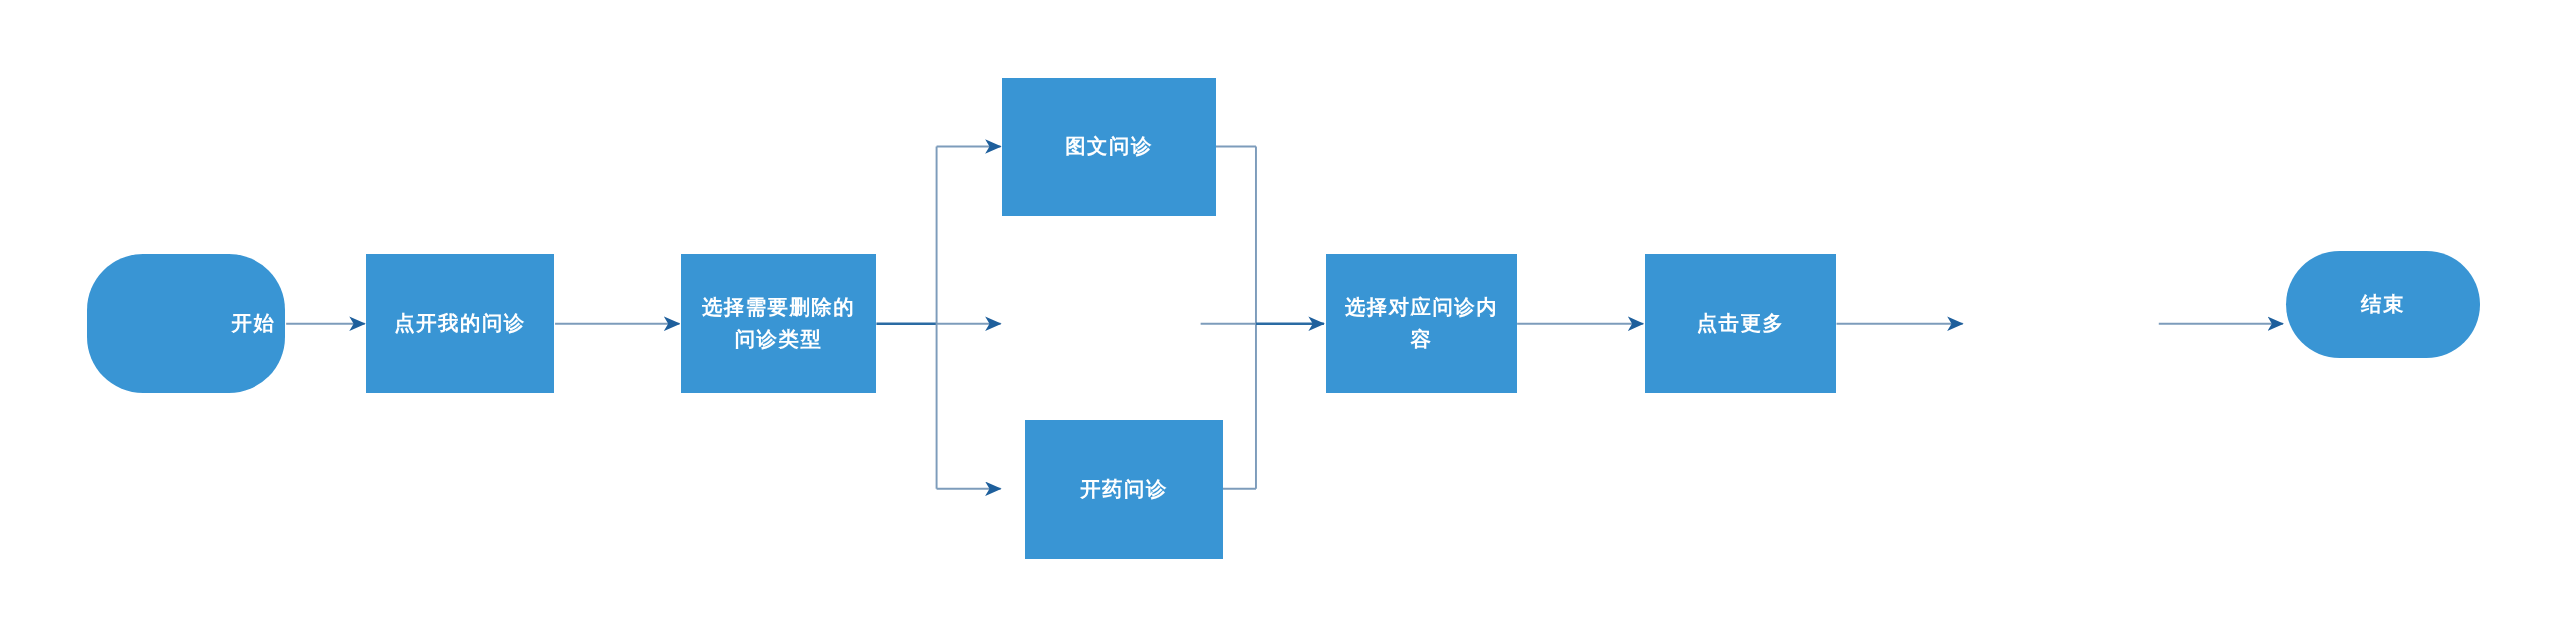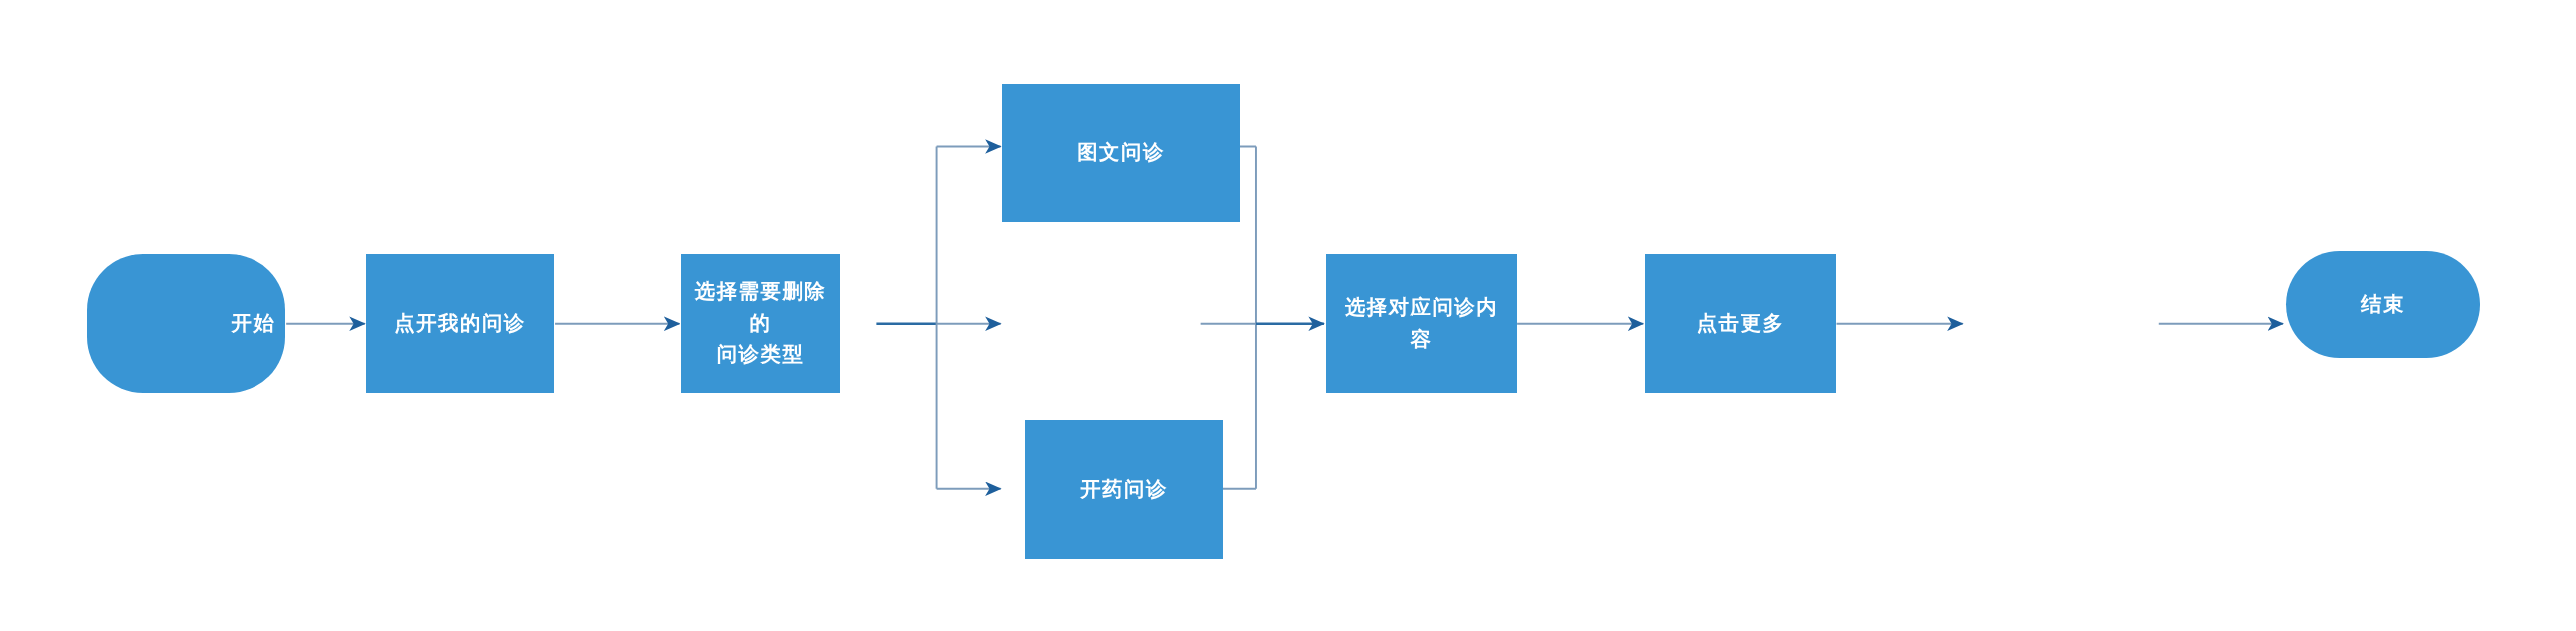--- a/index.html
+++ b/index.html
@@ -86,26 +86,26 @@
   </svg>
 
   <div class="node terminator" style="left:87px; top:254px; width:198px; height:139px;justify-content:flex-end;">
     <span class="label">开始</span>
   </div>
 
   <div class="node" style="left:366px; top:254px; width:188px; height:139px;">
     <span class="label">点开我的问诊</span>
   </div>
 
-  <div class="node" style="left:681px; top:254px; width:159px; height:139px;">
+  <div class="node" style="left:681px; top:254px; width:195px; height:139px;">
     <span class="label">选择需要删除的
 问诊类型</span>
   </div>
 
-  <div class="node" style="left:1002px; top:84px; width:238px; height:138px;">
+  <div class="node" style="left:1002px; top:78px; width:214px; height:138px;">
     <span class="label">图文问诊</span>
   </div>
 
 
   <div class="node" style="left:1002px; top:420px; width:198px; height:139px;margin-left:23px;">
     <span class="label">开药问诊</span>
   </div>
 
   <div class="node" style="left:1645px; top:254px; width:191px; height:139px;">
     <span class="label">点击更多</span>

